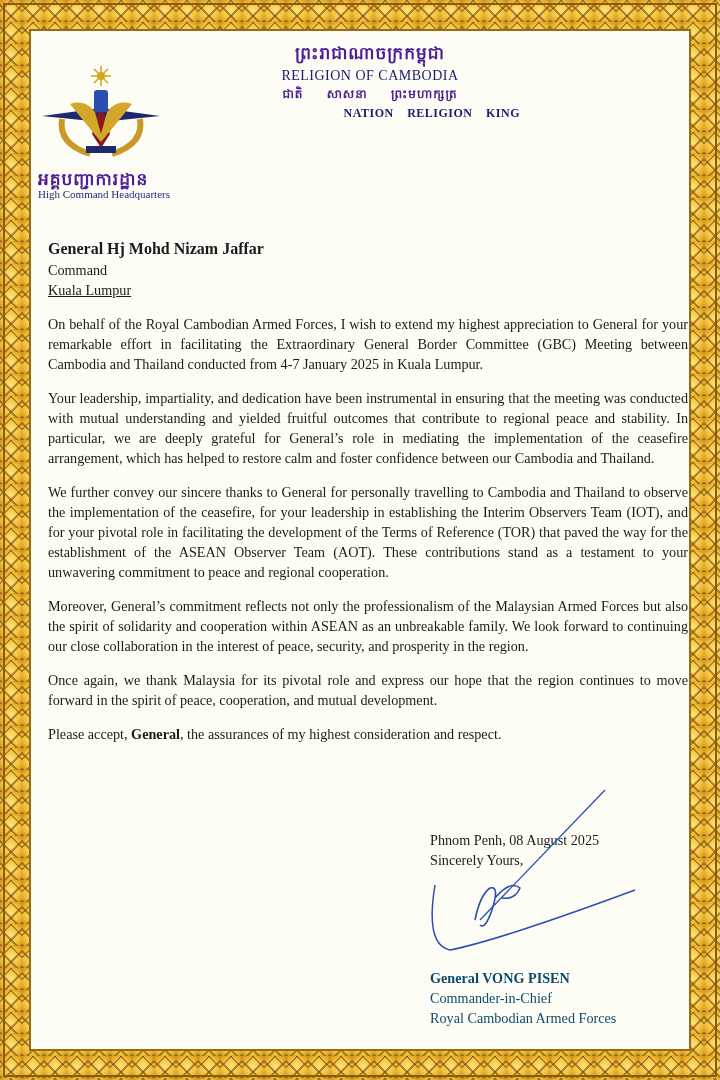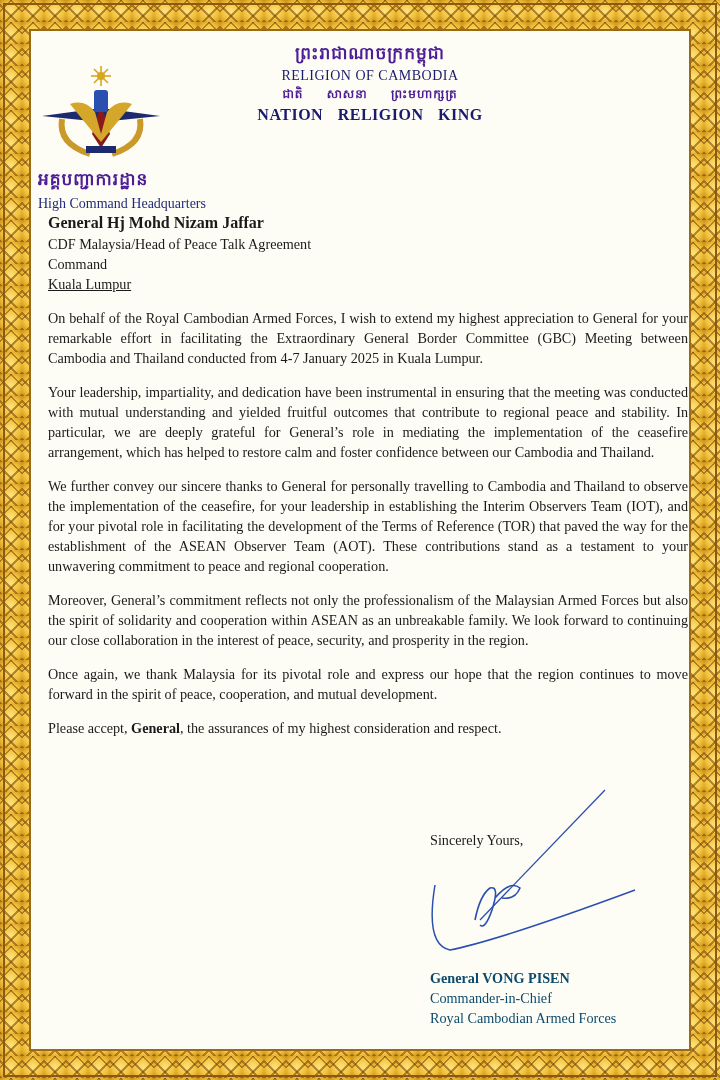--- a/index.html
+++ b/index.html
@@ -14,27 +14,27 @@
   }
   .frame-edge-outer { position:absolute; left:3px; top:3px; right:3px; bottom:3px; border:2px solid #8a5a10; }
   .paper {
     position:absolute; left:29px; top:29px; width:662px; height:1022px;
     background:#fefdf5; border:2px solid #9b6a14; box-sizing:border-box;
   }
   .kh { font-family:"DejaVu Sans", sans-serif; font-weight:bold; color:#4c1d95; }
   .serif { font-family:"Liberation Serif", "DejaVu Serif", serif; }
   .logo { position:absolute; left:40px; top:64px; width:122px; height:100px; }
   .hq-kh { position:absolute; left:38px; top:168px; font-size:17px; letter-spacing:1px; }
-  .hq-en { position:absolute; left:38px; top:196px; font-size:14px; color:#1f2a7a; }
+  .hq-en { position:absolute; left:38px; top:188px; font-size:11px; color:#1f2a7a; }
   .hdr { position:absolute; left:220px; top:30px; width:300px; text-align:center; color:#1a1a6e; }
   .hdr .kh1 { font-size:17px; margin-top:12px; letter-spacing:1px; }
   .hdr .en1 { font-size:14px; margin-top:1px; letter-spacing:0.5px; }
   .hdr .kh2 { font-size:12px; margin-top:2px; word-spacing:18px; letter-spacing:1px; }
-  .hdr .en2 { font-size:16px; font-weight:bold; margin-top:2px; word-spacing:10px; letter-spacing:0.5px; }
-  .body { position:absolute; left:48px; top:212px; width:640px; color:#1a1a1a; font-size:14.2px; line-height:20px; }
+  .hdr .en2 { font-size:12px; font-weight:bold; margin-top:2px; word-spacing:10px; letter-spacing:0.5px;text-align:right; }
+  .body { position:absolute; left:48px; top:238px; width:640px; color:#1a1a1a; font-size:14.2px; line-height:20px; }
   .addr { margin-left:0px; }
   .addr .name { font-weight:bold; font-size:16px; line-height:22px; }
   .addr .u { text-decoration:underline; }
   .subject { font-weight:bold; margin-top:16px; }
   .salut { font-weight:bold; margin-top:13px; }
   p { margin:14px 0 0 0; text-align:justify; }
   .sig-block { position:absolute; left:430px; top:830px; font-size:14.2px; line-height:20px; color:#1a1a1a; }
   .sig-name { position:absolute; left:430px; top:968px; font-size:14.2px; line-height:20px; color:#0c4a6e; }
   .sig-svg { position:absolute; left:420px; top:780px; width:220px; height:180px; }
 </style>
@@ -71,33 +71,33 @@
 <div class="hdr">
   <div class="kh kh1">ព្រះរាជាណាចក្រកម្ពុជា</div>
   <div class="serif en1">RELIGION OF CAMBODIA</div>
   <div class="kh kh2">ជាតិ សាសនា ព្រះមហាក្សត្រ</div>
   <div class="serif en2">NATION RELIGION KING</div>
 </div>
 
 <div class="body serif">
   <div class="addr">
     <div class="name">General Hj Mohd Nizam Jaffar</div>
-    <div>CDF Malaysia/Head of Peace Talk Agreement</div>
     <div>Command</div>
     <div class="u">Kuala Lumpur</div>
   </div>
   <p>On behalf of the Royal Cambodian Armed Forces, I wish to extend my highest appreciation to General for your remarkable effort in facilitating the Extraordinary General Border Committee (GBC) Meeting between Cambodia and Thailand conducted from 4-7 January 2025 in Kuala Lumpur.</p>
   <p>Your leadership, impartiality, and dedication have been instrumental in ensuring that the meeting was conducted with mutual understanding and yielded fruitful outcomes that contribute to regional peace and stability. In particular, we are deeply grateful for General’s role in mediating the implementation of the ceasefire arrangement, which has helped to restore calm and foster confidence between our Cambodia and Thailand.</p>
   <p>We further convey our sincere thanks to General for personally travelling to Cambodia and Thailand to observe the implementation of the ceasefire, for your leadership in establishing the Interim Observers Team (IOT), and for your pivotal role in facilitating the development of the Terms of Reference (TOR) that paved the way for the establishment of the ASEAN Observer Team (AOT). These contributions stand as a testament to your unwavering commitment to peace and regional cooperation.</p>
   <p>Moreover, General’s commitment reflects not only the professionalism of the Malaysian Armed Forces but also the spirit of solidarity and cooperation within ASEAN as an unbreakable family. We look forward to continuing our close collaboration in the interest of peace, security, and prosperity in the region.</p>
   <p>Once again, we thank Malaysia for its pivotal role and express our hope that the region continues to move forward in the spirit of peace, cooperation, and mutual development.</p>
   <p><span>Please accept, </span><b>General</b><span>, the assurances of my highest consideration and respect.</span></p>
 </div>
 
 <div class="sig-block serif">
+  <div>Phnom Penh, 08 August 2025</div>
   <div>Sincerely Yours,</div>
 </div>
 
 <svg class="sig-svg" viewBox="0 0 220 180">
   <path d="M185 10 L60 140" stroke="#2a4fb0" stroke-width="1.3" fill="none"></path>
   <path d="M15 105 Q5 165 30 170 Q80 160 215 110" stroke="#2a4fb0" stroke-width="1.5" fill="none"></path>
   <path d="M55 140 Q60 115 70 108 Q80 105 72 130 Q65 150 60 145 M75 118 Q90 100 100 108 Q95 120 82 118" stroke="#2a4fb0" stroke-width="1.6" fill="none"></path>
 </svg>
 
 <div class="sig-name serif">

